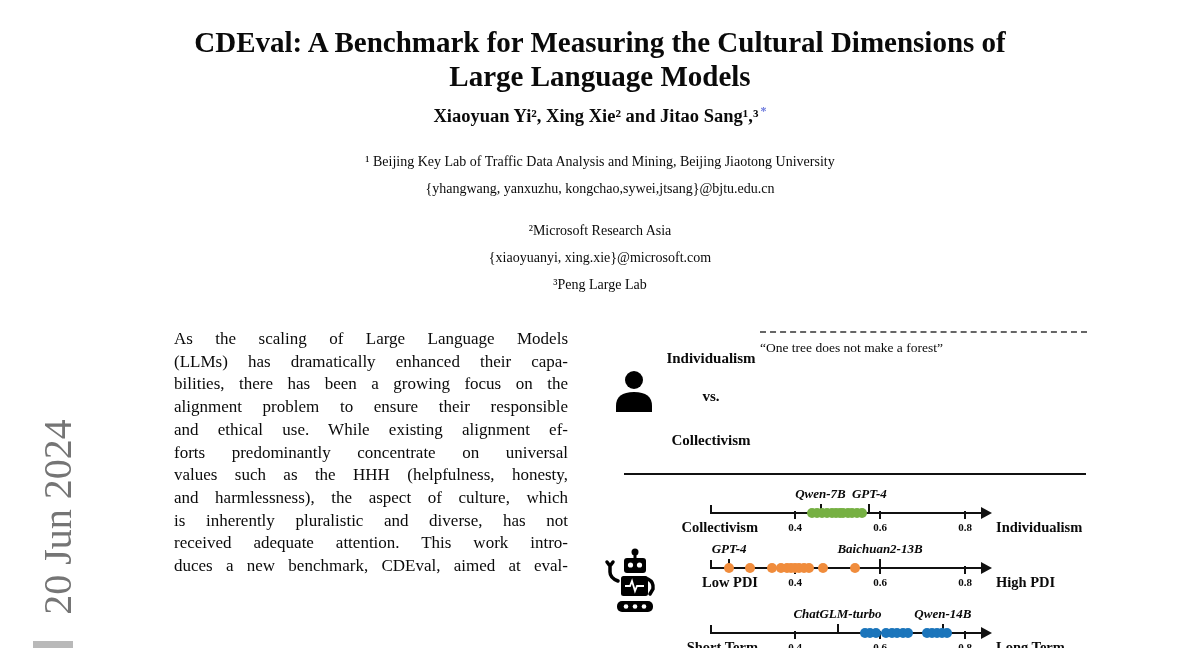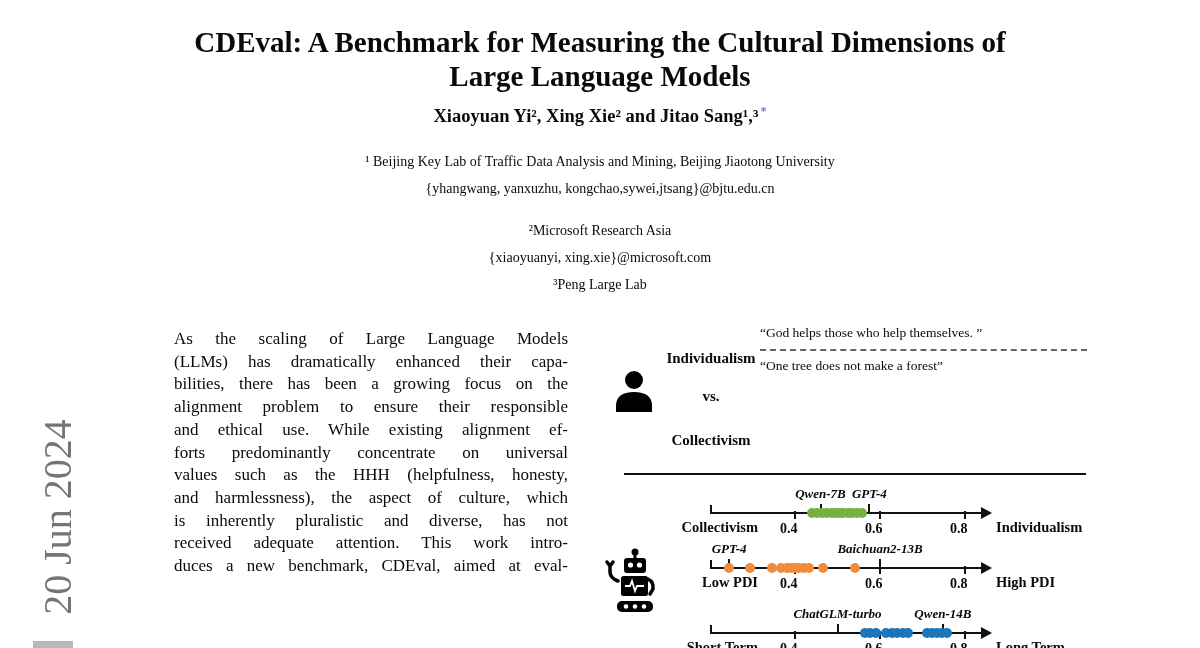--- a/index.html
+++ b/index.html
@@ -32,21 +32,21 @@
   .dashed-divider{border:0;border-top:2px dashed #666;margin:7px 0 6px 0;}
   .solid-separator{position:absolute;left:26px;top:151px;width:462px;height:2px;background:#111;}
   .person-icon{position:absolute;left:14px;top:48px;}
   .robot-icon{position:absolute;left:6px;top:226px;}
   
   .scale{position:absolute;left:0;top:0;width:100%;height:100%;pointer-events:none;}
   .axis{position:absolute;height:2px;background:#111;}
   .tick{position:absolute;width:2px;background:#111;}
   .arrow{position:absolute;width:0;height:0;border-top:6px solid transparent;
          border-bottom:6px solid transparent;border-left:11px solid #111;}
-  .ticklabel{position:absolute;width:30px;font-weight:bold;font-size:14px;}
+  .ticklabel{position:absolute;width:30px;text-align:center;font-weight:bold;font-size:11px;}
   .modellabel{position:absolute;width:130px;text-align:center;font-weight:bold;font-style:italic;font-size:13px;}
   .dot{position:absolute;width:10px;height:10px;border-radius:50%;}
   .sidelabel{position:absolute;font-weight:bold;font-size:14.5px;height:18px;}
   .sidelabel.left{text-align:right;}
   .sidelabel.right{text-align:left;}
 </style>
 </head>
 <body>
 
 <div class="stamp">20 Jun 2024</div>
@@ -88,21 +88,20 @@
       <circle cx="22" cy="10" r="9" fill="#000"></circle>
       <path d="M4,42 L4,36 Q4,22 22,22 Q40,22 40,36 L40,42 Z" fill="#000"></path>
     </svg>
   </span>
 
   <div class="dim-label" style="top:28px;">Individualism</div>
   <div class="dim-label" style="top:66px;text-align:center;">vs.</div>
   <div class="dim-label" style="top:110px;">Collectivism</div>
 
   <div class="quotes-col">
-    <div class="quote">“God helps those who help themselves. ”</div>
     <hr class="dashed-divider">
     <div class="quote">“One tree does not make a forest”</div>
   </div>
 
   <div class="solid-separator"></div>
 
   <span class="robot-icon">
     <svg width="58" height="70" viewBox="0 0 58 70">
       <circle cx="31" cy="4" r="3.5" fill="#000"></circle>
       <rect x="29.5" y="6" width="3" height="5" fill="#000"></rect>

